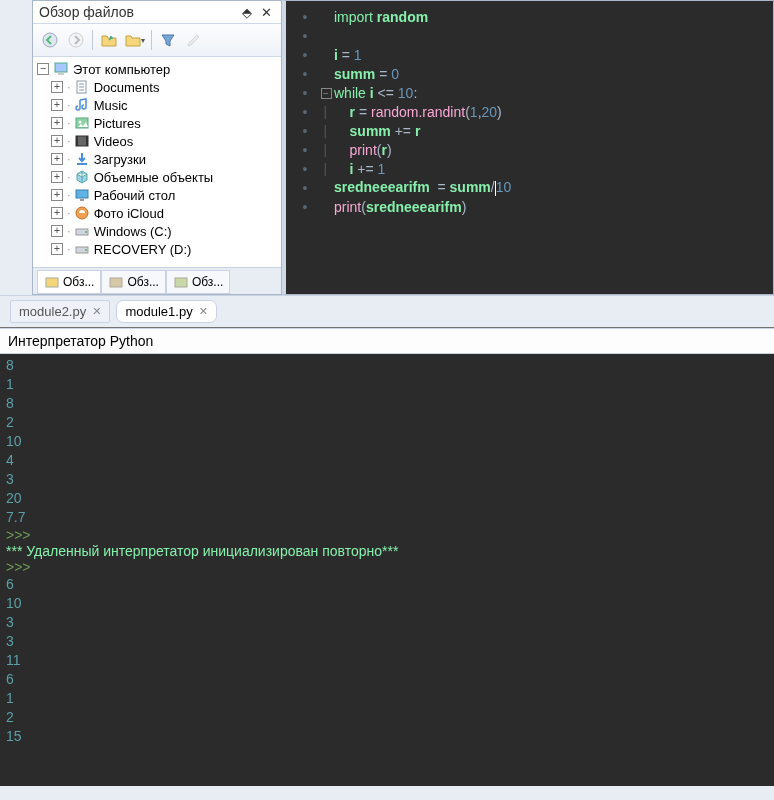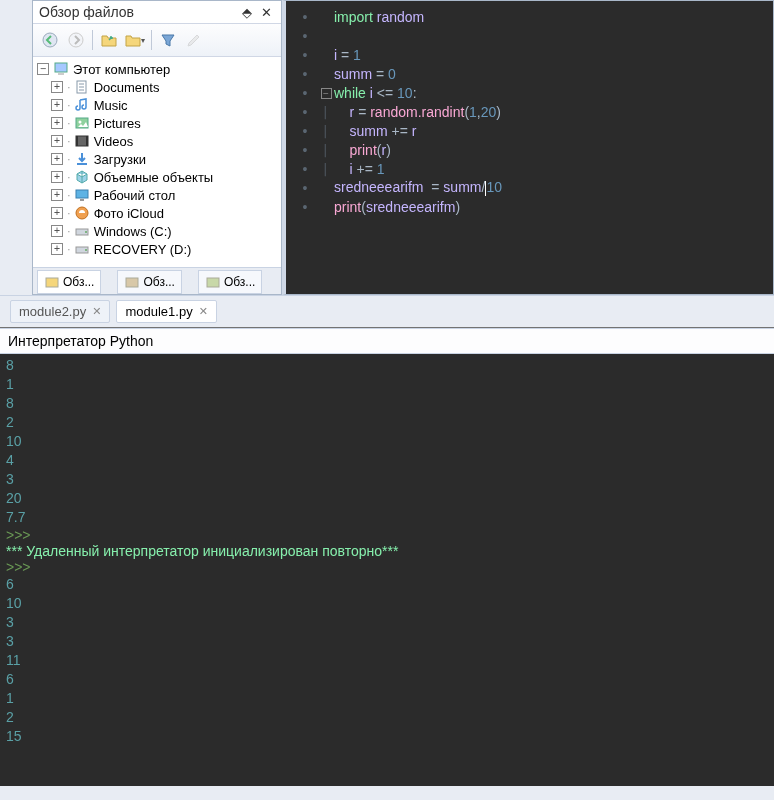--- a/index.html
+++ b/index.html
@@ -12,41 +12,41 @@
 .pin-btn, .close-btn { padding: 0 3px; cursor: pointer; }
 .toolbar { display: flex; align-items: center; gap: 2px; padding: 4px 5px; border-bottom: 1px solid #d0d7e5; background: linear-gradient(#fdfdfe, #eef2f8); }
 .tb-btn { width: 24px; height: 24px; border: 1px solid transparent; border-radius: 3px; display: flex; align-items: center; justify-content: center; cursor: pointer; font-size: 14px; }
 .tb-sep { width: 1px; height: 20px; background: #c0c9d8; margin: 0 2px; }
 .tree { flex: 1; overflow: hidden; padding: 3px 0; }
 .tree-item { display: flex; align-items: center; padding: 1px 0 1px 4px; cursor: pointer; font-size: 13px; white-space: nowrap; }
 .expander { width: 12px; height: 12px; border: 1px solid #888; display: flex; align-items: center; justify-content: center; font-size: 10px; line-height: 1; margin-right: 4px; font-family: monospace; color: #555; }
 .tree-item .dots { color: #999; margin-right: 3px; font-size: 11px; }
 .tree-icon { width: 16px; height: 16px; margin-right: 4px; display: inline-flex; align-items: center; justify-content: center; font-size: 13px; }
 .indent-1 { padding-left: 18px; }
-.tabset { display: flex; gap: 16px; padding: 2px 4px 0 4px; background: #e8ecf3; border-top: 1px solid #c9d3e3; }
+.tabset { display: flex; gap: 0; padding: 2px 4px 0 4px; background: #e8ecf3; border-top: 1px solid #c9d3e3; }
 .mini-tab { display: flex; align-items: center; padding: 3px 6px; background: #f6f8fc; border: 1px solid #c9d3e3; font-size: 12px; gap: 3px; }
 .mini-tab.active { background: #fff; }
 
 .editor { flex: 1; background: #2b2b2b; color: #a9b7c6; font-family: Consolas, monospace; font-size: 14px; padding: 6px 0 6px 6px; position: relative; border: 1px solid #a9b7c9; border-left: 4px solid #cfd8e6; overflow: hidden; }
 .code-line { display: flex; align-items: center; min-height: 19px; }
 .gutter { width: 26px; text-align: center; color: #5a6672; user-select: none; }
 .gutter .bullet { color: #5a6672; }
 .fold-col { width: 16px; text-align: center; color: #888; font-size: 11px; }
 .fold-box { display: inline-block; width: 11px; height: 11px; border: 1px solid #888; line-height: 9px; font-size: 10px; }
 .code { white-space: pre; }
 .kw { color: #86efac; }
-.id { color: #c4b5fd; }
+.id { color: #86efac; font-weight: bold; }
 .num { color: #6897bb; }
 .op { color: #a9b7c6; }
 .fn { color: #f9a8d4; }
 .cursor { display:inline-block; width:1px; height:15px; background:#fff; vertical-align:middle; }
 
 .editor-tabs { display: flex; gap: 6px; padding: 4px 10px; background: #e8ecf3; align-items: center; border-top: 1px solid #c9d3e3; border-bottom: 1px solid #737373; }
 .ed-tab { display: flex; align-items: center; gap: 6px; padding: 3px 8px; background: #eef2f8; border: 1px solid #c9d3e3; border-radius: 2px; font-size: 13px; color: #555; }
-.ed-tab.active { background: #fff; color: #000; }
+.ed-tab.active { background: #fff; color: #000; border-radius: 7px; }
 .tab-x { color: #888; font-size: 11px; cursor: pointer; }
 
 .interp-title { padding: 4px 8px; background: #fdfdfe; border-bottom: 1px solid #c9d3e3; border-top: 1px solid #c9d3e3; font-size: 14px; }
 .console { background: #2b2b2b; font-family: Consolas, monospace; font-size: 14px; padding: 2px 6px; height: 432px; overflow: hidden; }
 .out { color: #5aa0a6; line-height: 19px; }
 .prompt { color: #6a9955; }
 .msg { color: #86efac; }
 
 svg.ico { width: 16px; height: 16px; }
 </style>

